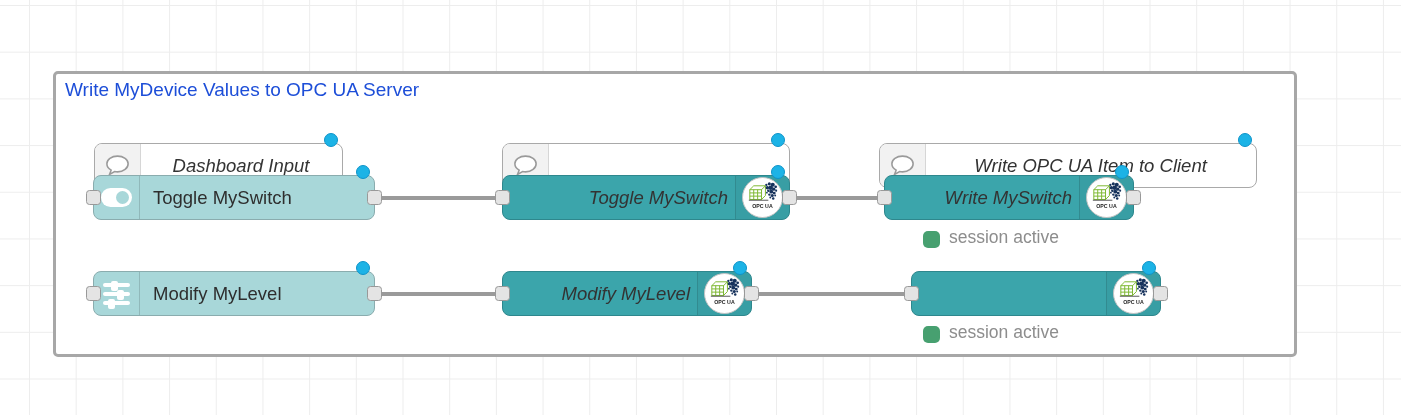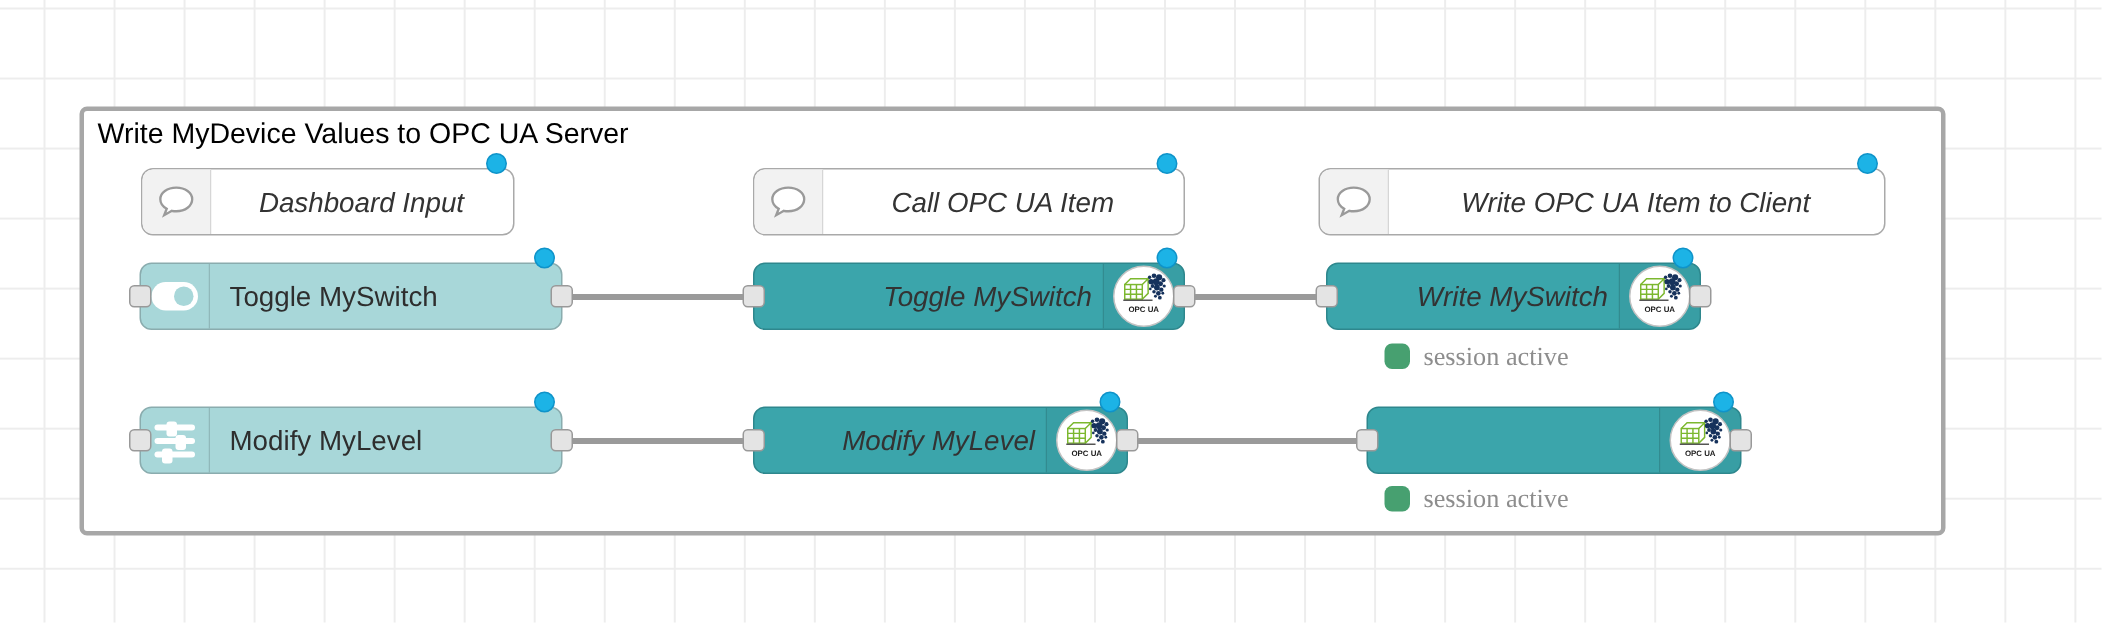--- a/index.html
+++ b/index.html
@@ -16,29 +16,29 @@
     background-size:46.7px 46.7px;
     background-position:29px 5px;
   }
   .group{
     position:absolute;left:53px;top:71px;width:1244px;height:286px;
     background:#ffffff;border:3px solid #a7a7a7;border-radius:5px;
     box-sizing:border-box;
   }
   .group-title{
     position:absolute;left:9px;top:5px;
-    font-size:19px;color:#000000;white-space:nowrap;
+    font-size:19px;color:#1d4ed8;white-space:nowrap;
   }
   .wire{position:absolute;height:4px;background:#9a9a9a;z-index:1;border-radius:2px;}
   .node{
     position:absolute;height:45px;border-radius:8px;box-sizing:border-box;z-index:2;
   }
   .node.light{background:#a8d7d9;border:1.5px solid #8aacae;}
   .node.dark{background:#3ba5ab;border:1.5px solid #2e878d;}
-  .node.comment{background:#ffffff;border:1.5px solid #a9a9a9;}
+  .node.comment{background:#ffffff;border:1.5px solid #a9a9a9;margin-top:31px;}
   .icon-left{
     position:absolute;left:0;top:0;bottom:0;width:45px;
     border-right:1px solid rgba(0,0,0,0.14);border-radius:7px 0 0 7px;
     display:flex;align-items:center;justify-content:center;
   }
   .comment .icon-left{background:#f2f2f2;border-right:1px solid #d6d6d6;}
   .icon-right{
     position:absolute;right:0;top:0;bottom:0;width:53px;
     border-left:1px solid rgba(0,0,0,0.12);background:rgba(0,0,0,0.04);
     border-radius:0 7px 7px 0;
@@ -72,21 +72,21 @@
   .sliders{position:relative;width:27px;height:26px;}
   .sliders .bar{position:absolute;left:0;width:27px;height:3.5px;background:#fff;border-radius:2px;}
   .sliders .knob{position:absolute;width:7px;height:10px;background:#fff;border-radius:2px;}
   
   .opcua-circle{
     width:41px;height:41px;border-radius:50%;background:#fff;
     border:1px solid #c3c3c3;display:flex;align-items:center;justify-content:center;
     box-sizing:border-box;
   }
   .status{
-    position:absolute;display:flex;align-items:center;z-index:2;font-family:Liberation Serif, serif;
+    position:absolute;display:flex;align-items:flex-end;z-index:2;
   }
   .status .dot{width:17px;height:17px;border-radius:5px;background:#47a070;}
   .status .txt{margin-left:9px;font-size:17.5px;color:#8d8d8d;white-space:nowrap;}
 </style>
 </head>
 <body>
 
 <div class="canvas">
 
   <div class="group">
@@ -107,21 +107,20 @@
     <div class="label italic centered">Dashboard Input</div>
     <div class="changed-dot"></div>
   </div>
 
   <div class="node comment" style="left:502px;top:112px;width:288px">
     <div class="icon-left">
       <svg width="25" height="23" viewBox="0 0 24 22">
         <path d="M12 2 C6.2 2 1.8 5.3 1.8 9.4 C1.8 11.9 3.4 14.1 5.9 15.5 L4.3 19.6 L9.2 16.8 C10.1 17 11 17.1 12 17.1 C17.8 17.1 22.2 13.6 22.2 9.4 C22.2 5.3 17.8 2 12 2 Z" fill="#fff" stroke="#9a9a9a" stroke-width="1.5"></path>
       </svg>
     </div>
-    <div class="label italic centered">Call OPC UA Item</div>
     <div class="changed-dot"></div>
   </div>
 
   <div class="node comment" style="left:879px;top:112px;width:378px">
     <div class="icon-left">
       <svg width="25" height="23" viewBox="0 0 24 22">
         <path d="M12 2 C6.2 2 1.8 5.3 1.8 9.4 C1.8 11.9 3.4 14.1 5.9 15.5 L4.3 19.6 L9.2 16.8 C10.1 17 11 17.1 12 17.1 C17.8 17.1 22.2 13.6 22.2 9.4 C22.2 5.3 17.8 2 12 2 Z" fill="#fff" stroke="#9a9a9a" stroke-width="1.5"></path>
       </svg>
     </div>
     <div class="label italic centered">Write OPC UA Item to Client</div>

